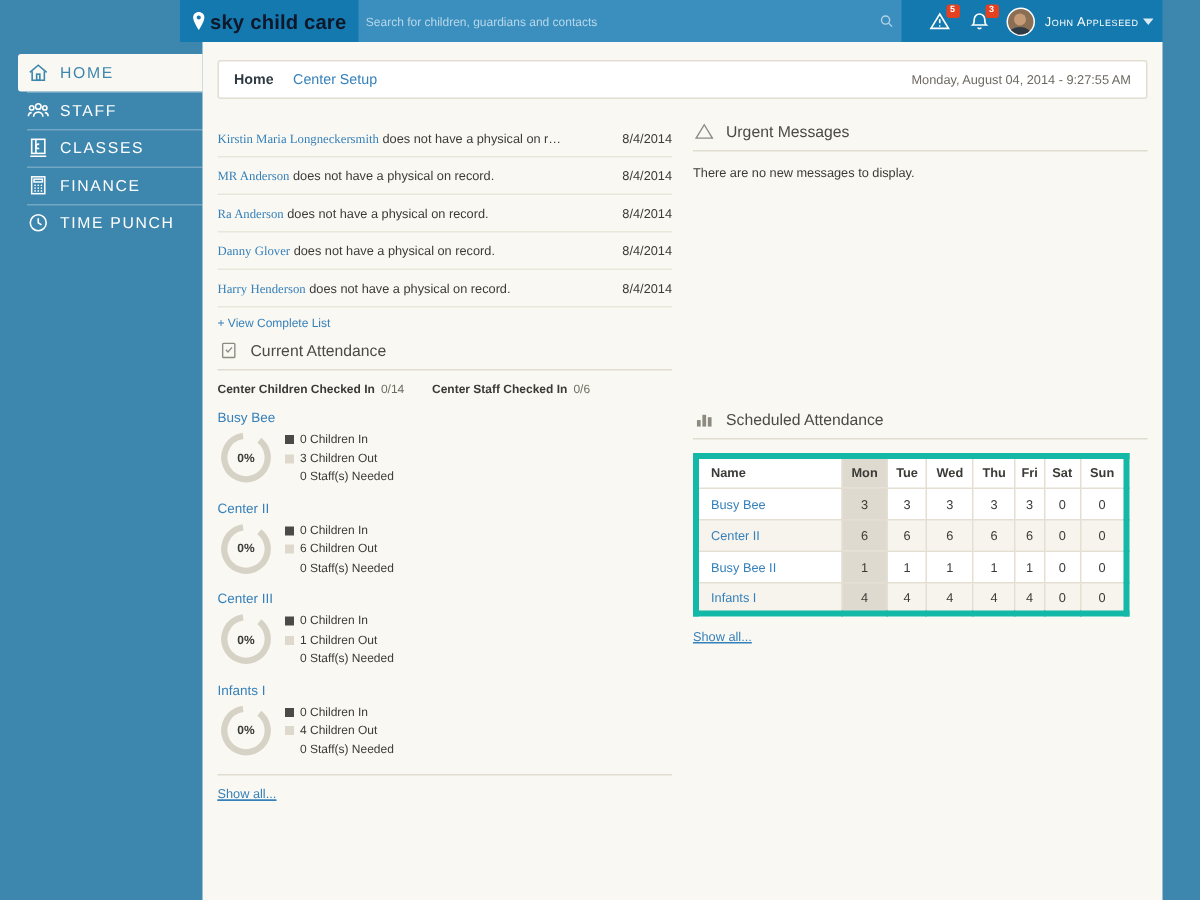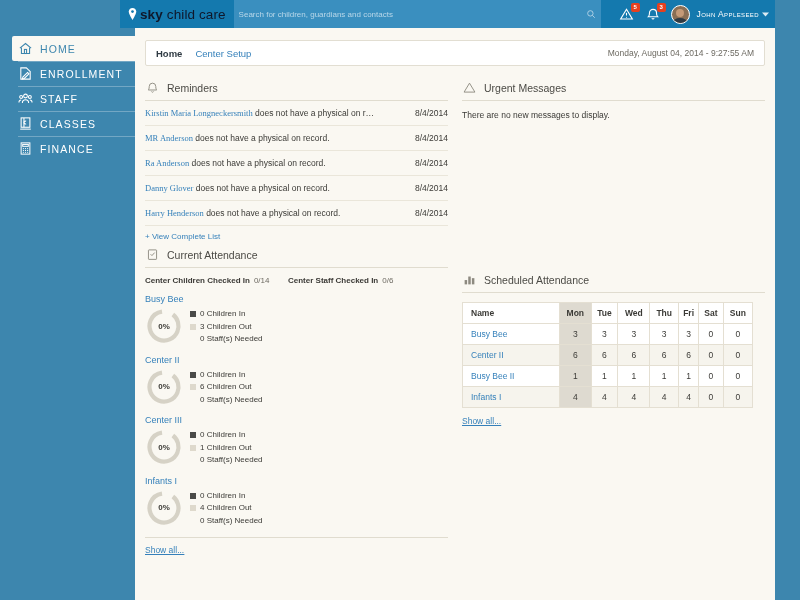--- a/index.html
+++ b/index.html
@@ -44,21 +44,21 @@
     display: flex;
     align-items: center;
     color: #0f172a;
     font-size: 13.5px;
     letter-spacing: .1px;
     white-space: nowrap;
     margin-right: 8px;
   }
   .logo .pin { margin-right: 3px; display:flex; align-items:center; }
   .logo .lg-sky { font-weight: 700; }
-  .logo .lg-rest { font-weight: 400; margin-left: 4px; }
+  .logo .lg-rest { font-weight: 700; margin-left: 4px; }
 
   .search-wrap {
     flex: 1;
     height: 34px;
     background: #3a8fbf;
     border-radius: 2px;
     display: flex;
     align-items: center;
     padding: 0 5px;
     position: relative;
@@ -328,21 +328,21 @@
     display: inline-block;
     width: 100%;
   }
   .show-all span { text-decoration: underline; }
 
   
   .sched-table {
     width: 291px;
     border-collapse: collapse;
     margin-top: 9px;
-    border: 1px solid #14b8a6;
+    border: 4px solid #14b8a6;
     background: #fff;
   }
   .sched-table th, .sched-table td {
     border: 1px solid #e4dfd2;
     font-size: 8.5px;
     height: 21px;
     text-align: center;
     color: #3b3a36;
   }
   .sched-table th {
@@ -377,30 +377,20 @@
       <span class="nicon">
         <svg width="15" height="15" viewBox="0 0 24 24" fill="none" stroke="#3d86ae" stroke-width="1.7">
           <path d="M3 11.5 12 4l9 7.5"></path>
             <path d="M5.5 10.5V20h13v-9.5"></path>
             <rect x="10.3" y="13.5" width="3.4" height="6.5"></rect>
         </svg>
       </span>
       <span>Home</span>
     </div>
 
-    <div class="nav-item">
-      <span class="nicon">
-        <svg width="15" height="15" viewBox="0 0 24 24" fill="none" stroke="#ffffff" stroke-width="1.7">
-          <path d="M14 3H4.5v18h15V9"></path>
-            <path d="M13.5 3 20 9.5"></path>
-            <path d="M17.5 12.5 10 20l-3 .8.8-3 7.5-7.5z"></path>
-        </svg>
-      </span>
-      <span>Enrollment</span>
-    </div>
 
     <div class="nav-item">
       <span class="nicon">
         <svg width="15" height="15" viewBox="0 0 24 24" fill="none" stroke="#ffffff" stroke-width="1.7">
           <circle cx="12" cy="8" r="3"></circle>
             <circle cx="5" cy="9.5" r="2.3"></circle>
             <circle cx="19" cy="9.5" r="2.3"></circle>
           <path d="M7 19c0-3 2.3-5 5-5s5 2 5 5"></path>
             <path d="M1.5 18.5c0-2.4 1.6-4 3.5-4"></path>
             <path d="M22.5 18.5c0-2.4-1.6-4-3.5-4"></path>
@@ -433,20 +423,29 @@
             <circle cx="12" cy="15" r=".9" fill="#fff" stroke="none"></circle>
             <circle cx="15.4" cy="15" r=".9" fill="#fff" stroke="none"></circle>
           <circle cx="8.6" cy="18" r=".9" fill="#fff" stroke="none"></circle>
             <circle cx="12" cy="18" r=".9" fill="#fff" stroke="none"></circle>
             <circle cx="15.4" cy="18" r=".9" fill="#fff" stroke="none"></circle>
         </svg>
       </span>
       <span>Finance</span>
     </div>
 
+    <div class="nav-item">
+      <span class="nicon">
+        <svg width="15" height="15" viewBox="0 0 24 24" fill="none" stroke="#ffffff" stroke-width="1.7">
+          <circle cx="12" cy="12" r="8.5"></circle>
+            <path d="M12 7.2V12l3.4 2.2"></path>
+        </svg>
+      </span>
+      <span>Time Punch</span>
+    </div>
   </nav>
 
   <header class="topbar">
     <div class="topbar-inner">
 
       <div class="logo">
         <span class="pin">
           <svg width="9" height="12" viewBox="0 0 12 16" fill="#ffffff">
             <path d="M6 0C3.2 0 1 2.1 1 4.8 1 8.4 6 16 6 16s5-7.6 5-11.2C11 2.1 8.8 0 6 0z"></path>
             <circle cx="6" cy="4.8" r="1.8" fill="#1479ae"></circle>
@@ -508,29 +507,20 @@
       <span class="crumb cur">Home</span>
       <span class="crumb lnk">Center Setup</span>
       <span class="crumb-date">Monday, August 04, 2014 - 9:27:55 AM</span>
     </div>
 
     <div class="panels">
 
       <div class="col">
 
         <section class="panel">
-          <div class="panel-head">
-            <span class="phicon">
-              <svg width="13" height="13" viewBox="0 0 24 24" fill="none" stroke="#8d8a80" stroke-width="1.7">
-                <path d="M6 10a6 6 0 0 1 12 0c0 5 1.8 6.6 1.8 6.6H4.2S6 15 6 10z"></path>
-                <path d="M10 19.4a2.2 2.2 0 0 0 4 0"></path>
-              </svg>
-            </span>
-            <span class="panel-title">Reminders</span>
-          </div>
 
           <div class="rem-row">
             <span class="rem-text">
               <a class="rem-name">Kirstin Maria Longneckersmith</a><span> does not have a physical on r…</span>
             </span>
             <span class="rem-date">8/4/2014</span>
           </div>
           <div class="rem-row">
             <span class="rem-text">
               <a class="rem-name">MR Anderson</a><span> does not have a physical on record.</span>

